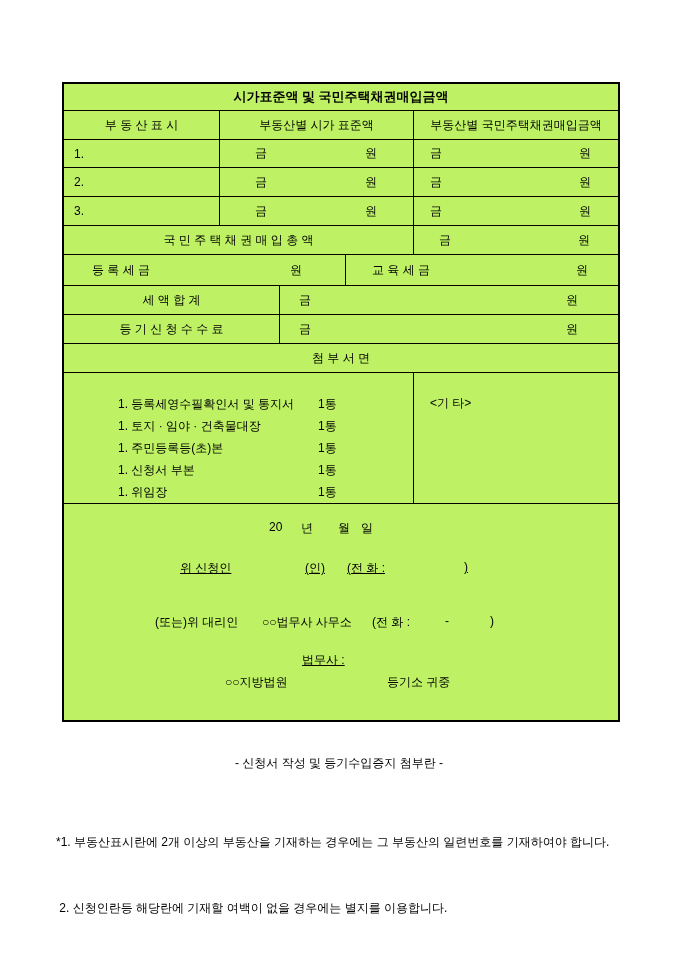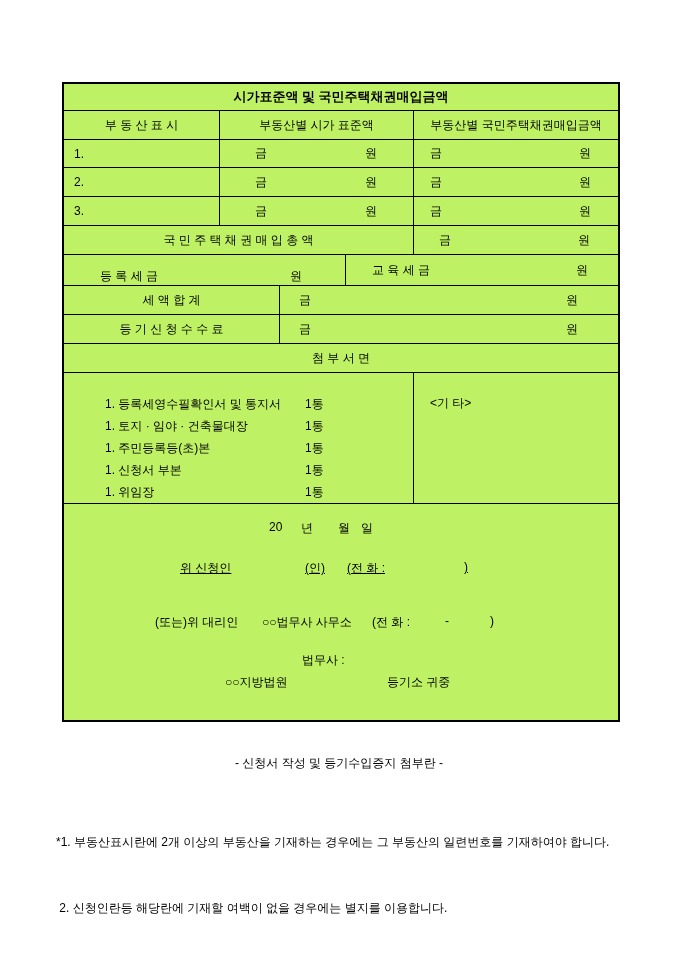--- a/index.html
+++ b/index.html
@@ -45,38 +45,38 @@
   .csum { width: 216px; }   
   .catt { width: 350px; }   
   .rest { flex: 1; }
 
   .num { padding-left: 10px; }
 
   
   .m-std  { padding-left: 35px; padding-right: 36px; }
   .m-bond { padding-left: 16px; padding-right: 27px; }
   .m-tot  { padding-left: 25px; padding-right: 28px; }
-  .m-reg  { padding-left: 36px; padding-right: 43px; align-items: flex-end; }
+  .m-reg  { padding-left: 28px; padding-right: 43px; }
   .m-edu  { padding-left: 26px; padding-right: 30px; }
   .m-sum  { padding-left: 19px; padding-right: 40px; }
 
   
-  .att-list { padding: 20px 0 0 41px; }
+  .att-list { padding: 20px 0 0 54px; }
   .att-item { display: flex; height: 22px; line-height: 22px; }
   .att-label { width: 200px; white-space: pre; }
   .att-count { white-space: pre; }
   .etc-cell { padding: 22px 0 0 16px; }
 
   
   .sig { position: relative; width: 100%; }
   .sig span { position: absolute; white-space: pre; }
   .l-date  span { top: 16px; }
   .l-appl  span { top: 56px; text-decoration: underline; }
   .l-agent span { top: 110px; }
-  .l-scriv span { top: 148px; }
+  .l-scriv span { top: 148px; text-decoration: underline; }
   .l-court span { top: 170px; }
 
   
   .footer-heading {
     position: absolute; left: 62px; top: 755px; width: 554px;
     text-align: center; white-space: pre;
   }
   .footer-notes {
     position: absolute; left: 56px; top: 787px; width: 600px;
     line-height: 22px; white-space: pre;

